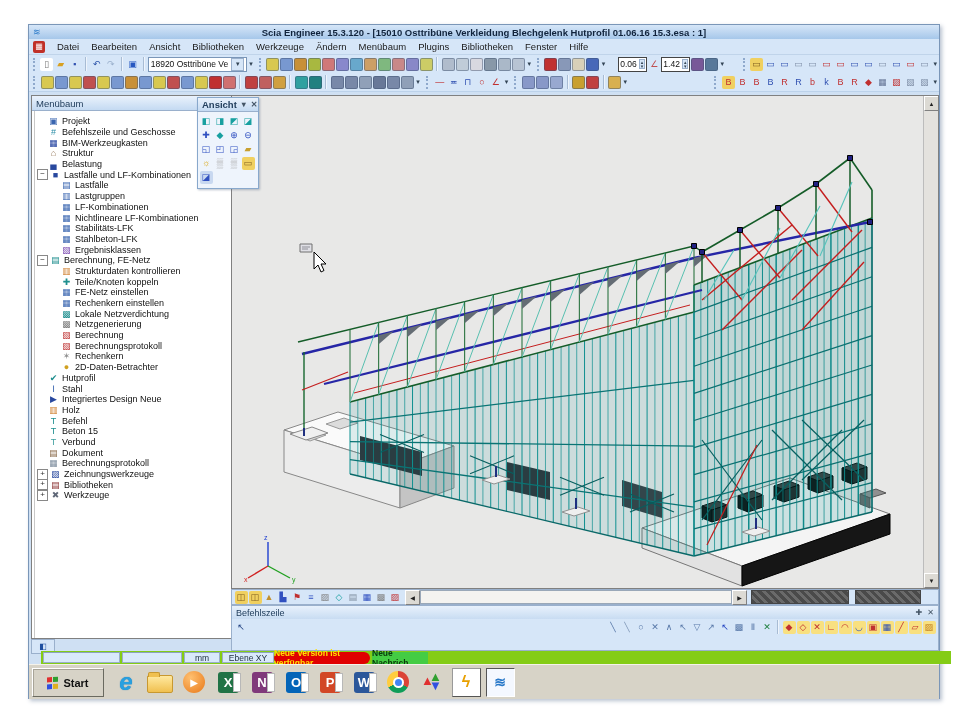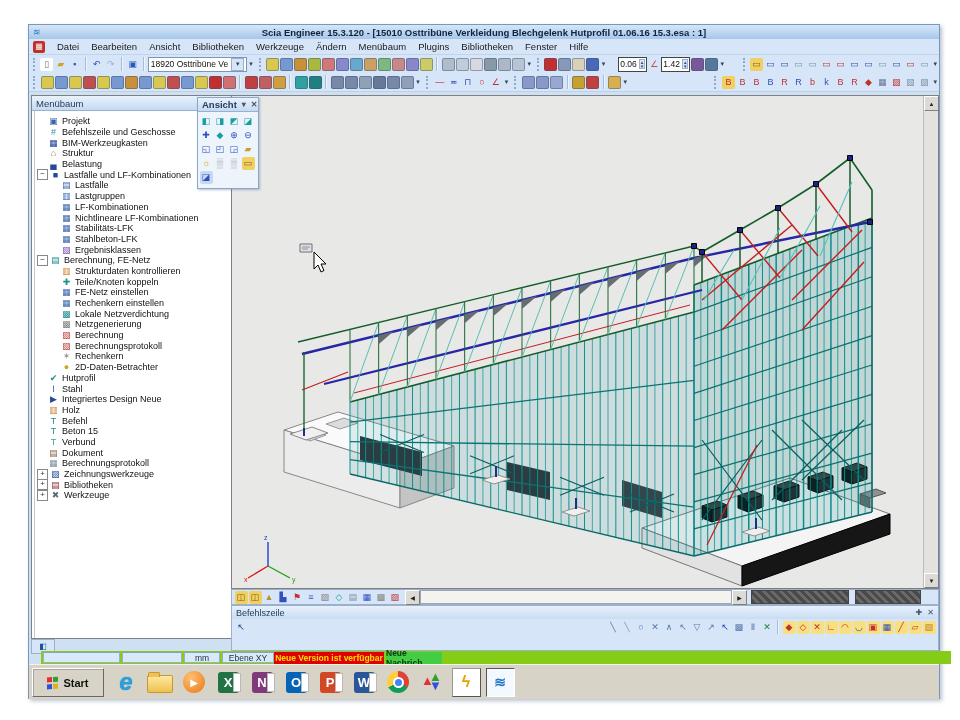--- a/index.html
+++ b/index.html
@@ -809,21 +809,21 @@
           <span class="ticon" style="color: rgb(192, 128, 32); background: rgb(248, 224, 128);">▨</span>
         </span>
     </div>
   </div>
 
   <div id="statusbar">
     <span class="scell" style="width:77px"></span>
     <span class="scell" style="width:60px"></span>
     <span class="scell" style="width:36px">mm</span>
     <span class="scell" style="width:52px">Ebene XY</span>
-    <span class="badge" id="badge-red" style="width: 110px; background: rgb(224, 0, 0); color: rgb(255, 224, 0);">
+    <span class="badge" id="badge-red" style="width: 96px; background: rgb(224, 0, 0); color: rgb(255, 224, 0); border-radius: 6px;">
         <span>Neue Version ist verfügbar</span>
       </span>
     <span class="badge" id="badge-green" style="width: 56px; margin-left: 2px; background: rgb(68, 204, 68); color: rgb(10, 58, 10);">
         <span>Neue Nachrich</span>
       </span>
   </div>
 
   <div id="taskbar">
     <div id="startbtn">
       <span class="winflag">

